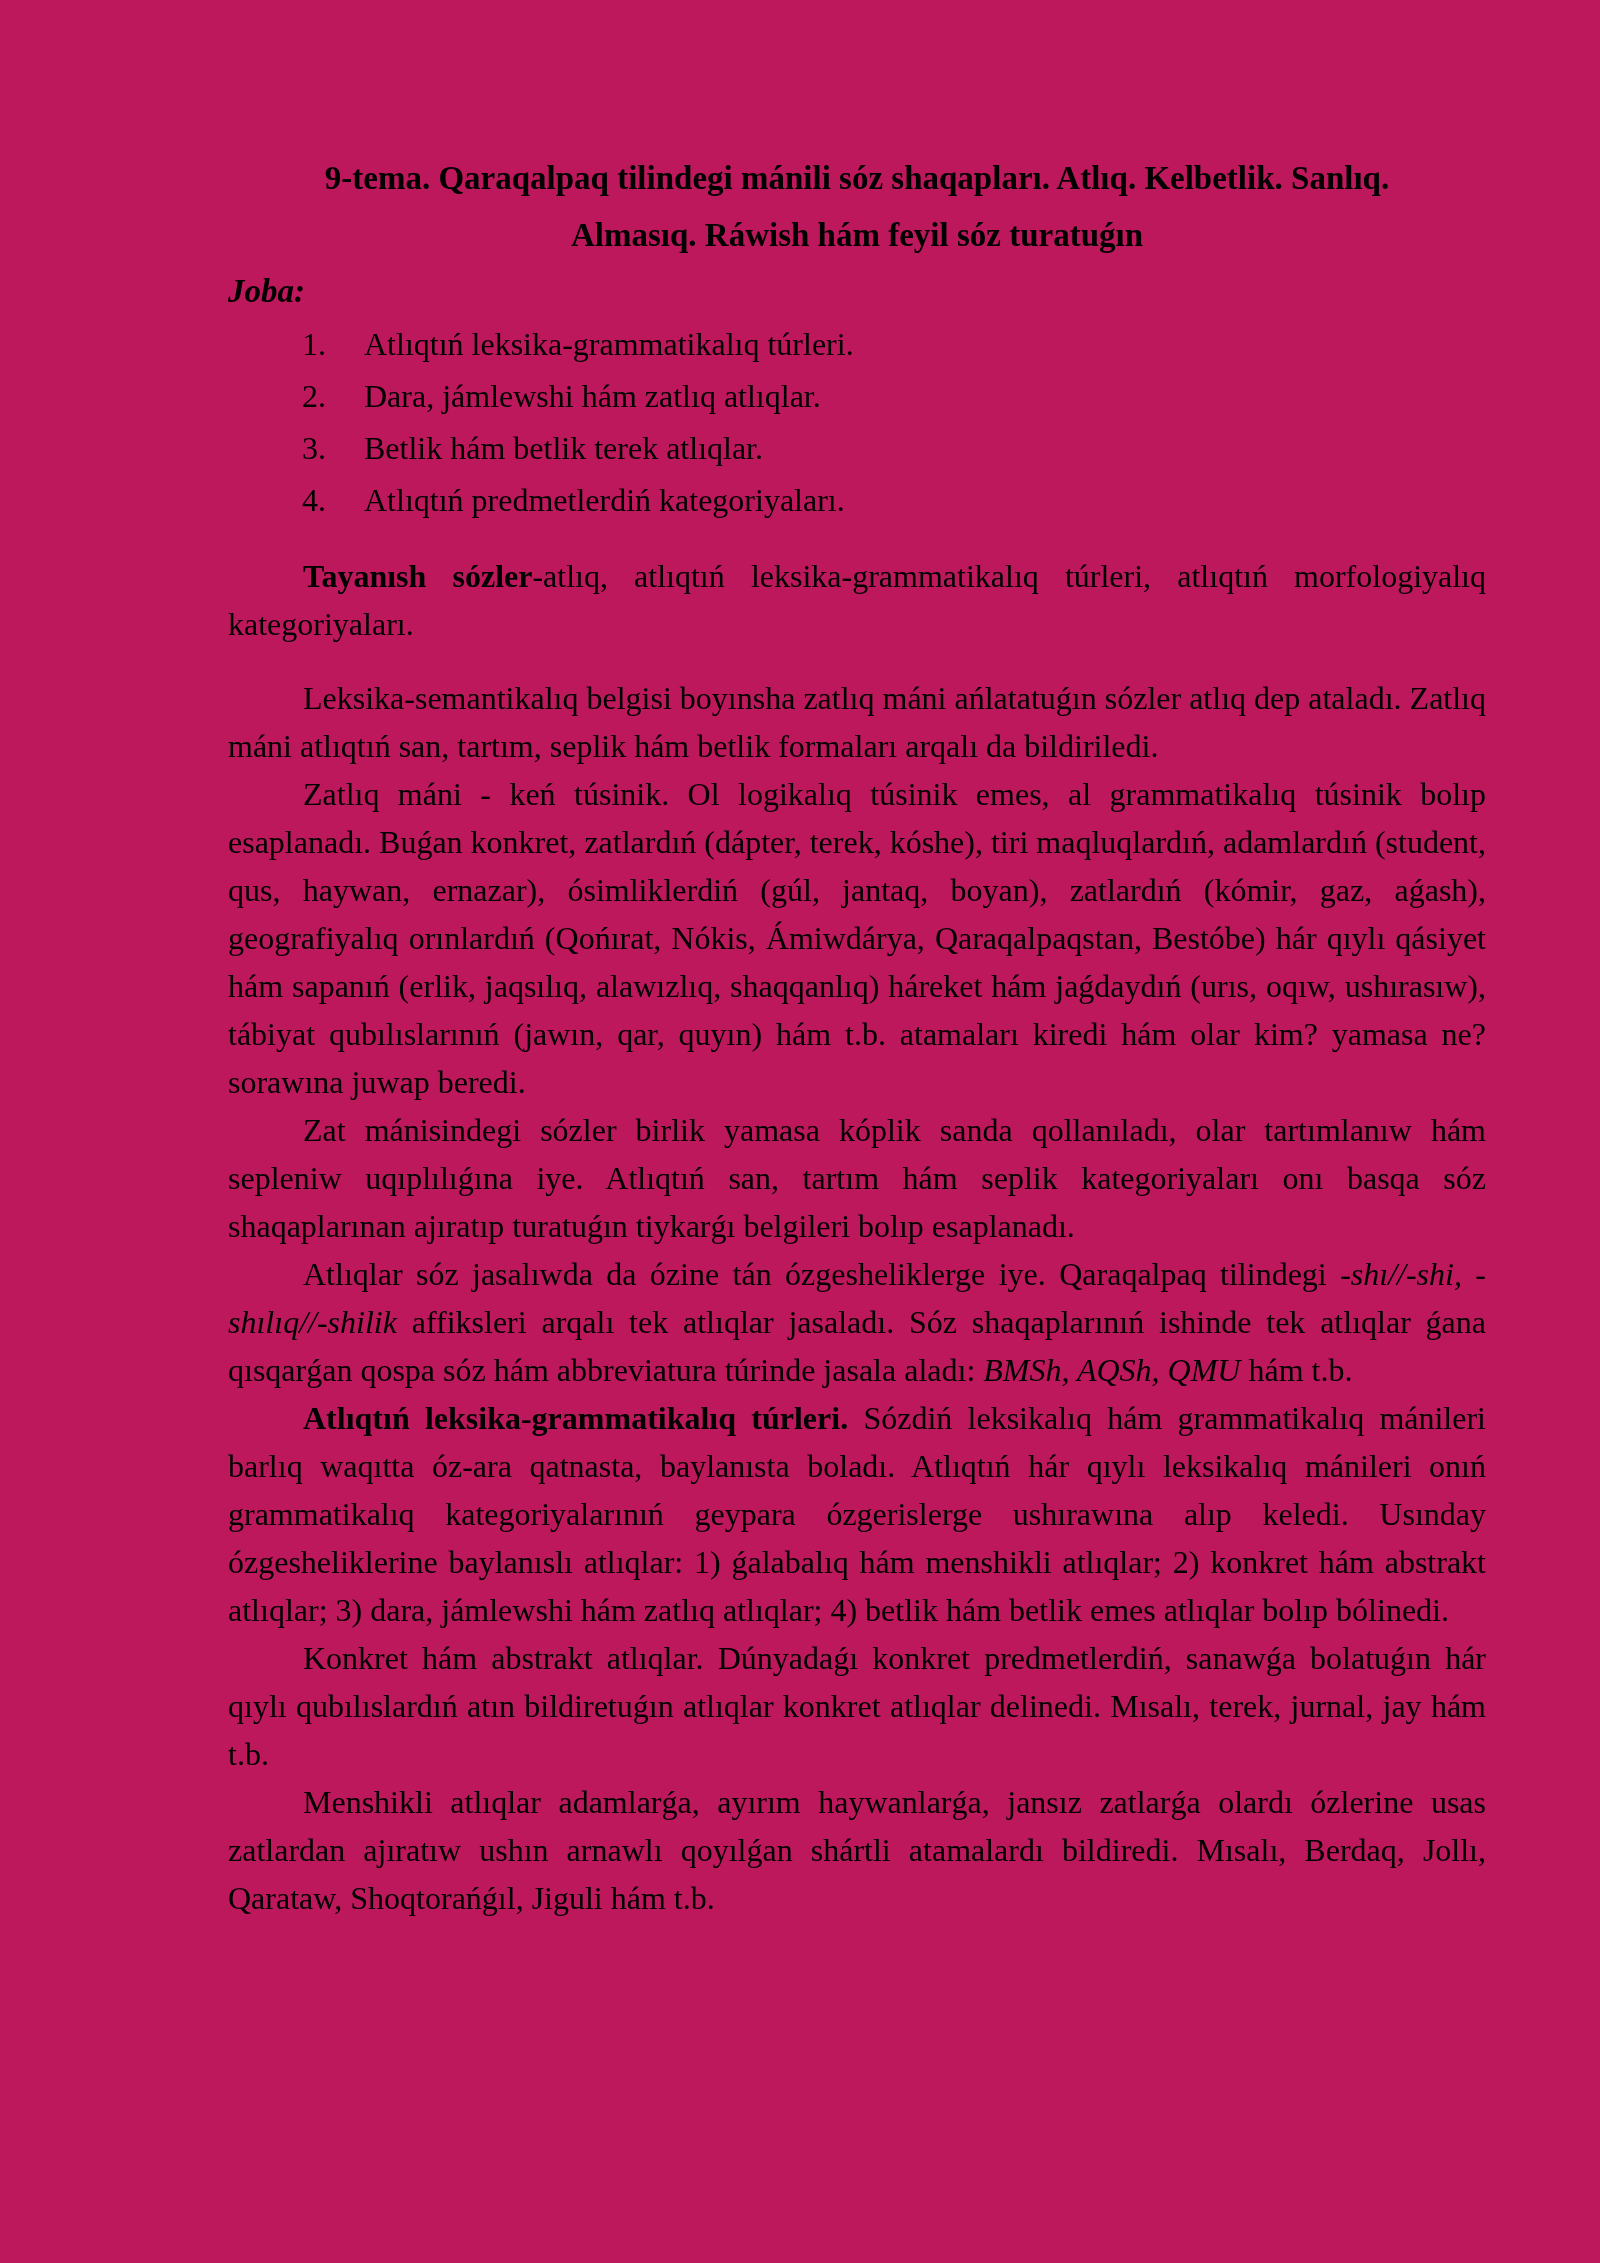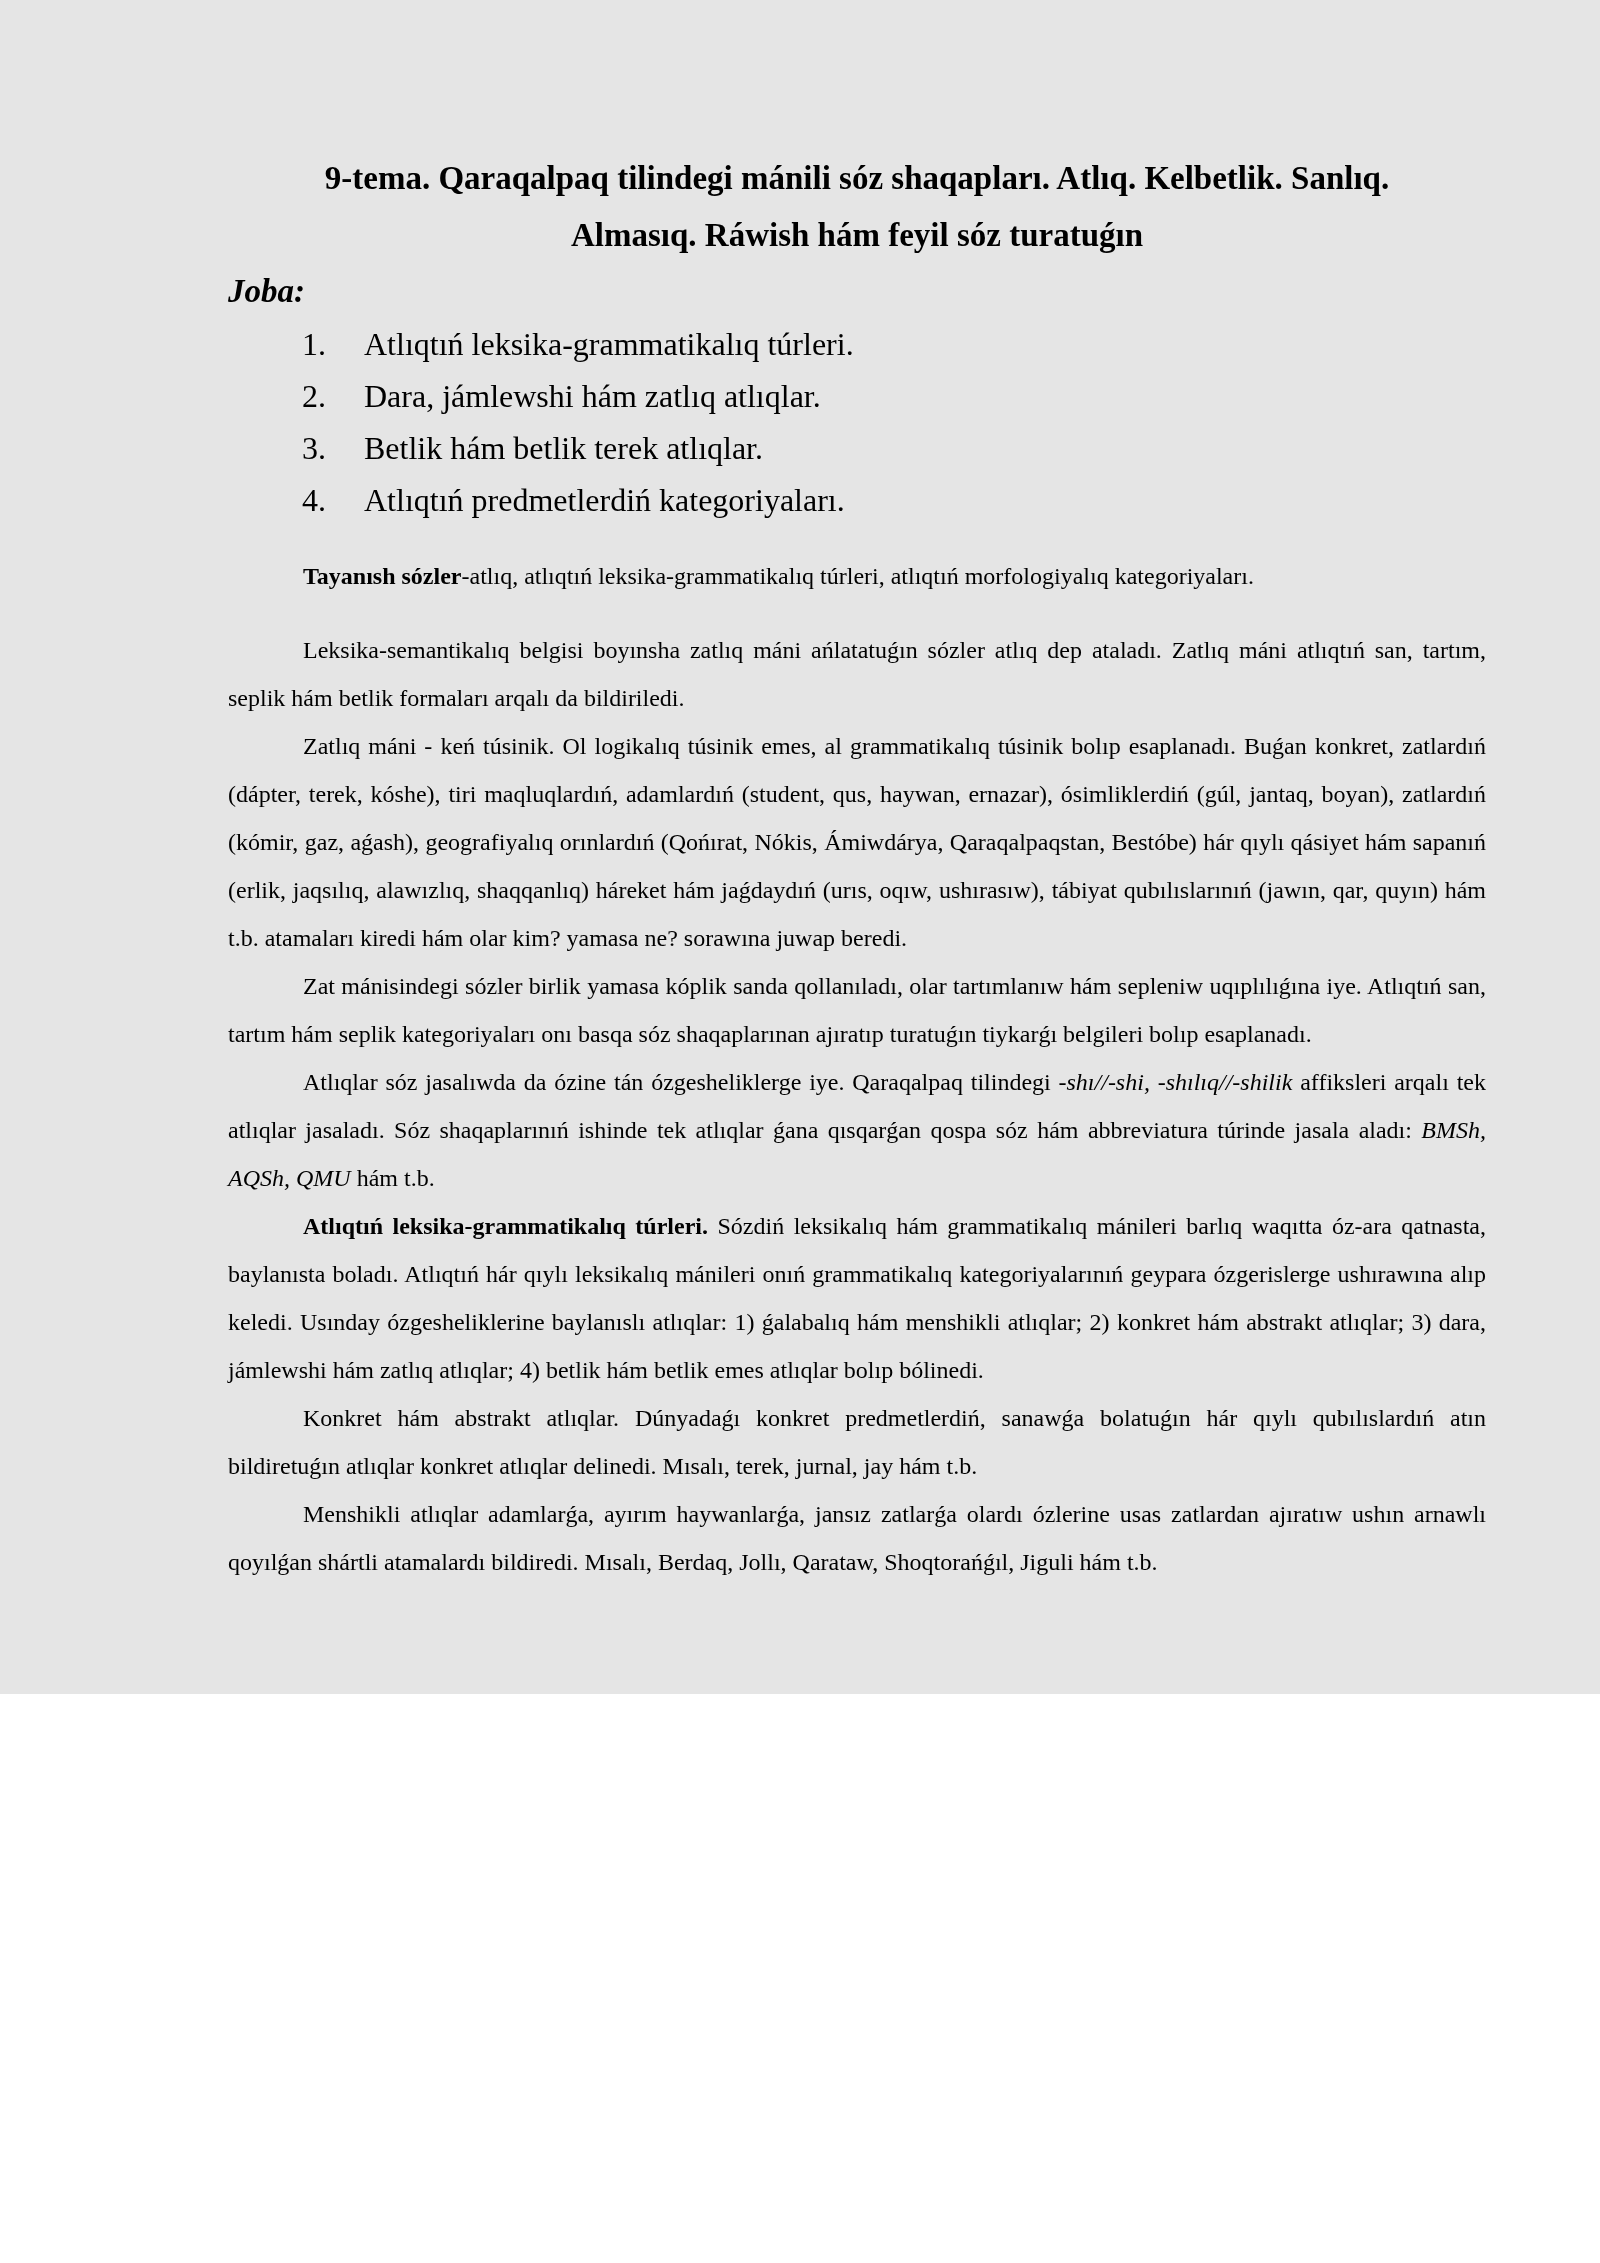--- a/index.html
+++ b/index.html
@@ -1,20 +1,20 @@
 <!DOCTYPE html>
 <html><head>
 <meta charset="utf-8">
 <style>
   html, body { margin: 0; padding: 0; background: #ffffff; }
   .page {
     position: relative;
     width: 1600px;
-    height: 1694px;
-    background: #e5e5e5;
+    height: 2263px;
+    background: #be185d;
     color: #000000;
     box-sizing: border-box;
     padding: 150px 114px 0 228px;
     font-family: "Liberation Serif", "DejaVu Serif", serif;
     overflow: hidden;
   }
   .doc-title {
     font-size: 33px;
     font-weight: 700;
     line-height: 57px;
@@ -35,21 +35,21 @@
     line-height: 52px;
   }
   .agenda-num {
     flex: 0 0 auto;
     margin-left: 74px;
     width: 62px;
   }
   .agenda-text { flex: 1 1 auto; }
   .body-text { margin-top: 0; }
   .para {
-    font-size: 24px;
+    font-size: 32px;
     line-height: 48px;
     text-align: justify;
     text-indent: 75px;
     margin: 0;
   }
   .para.gap-before { margin-top: 26px; }
   .run-b { font-weight: 700; }
   .run-i { font-style: italic; }
 </style>
 </head>

